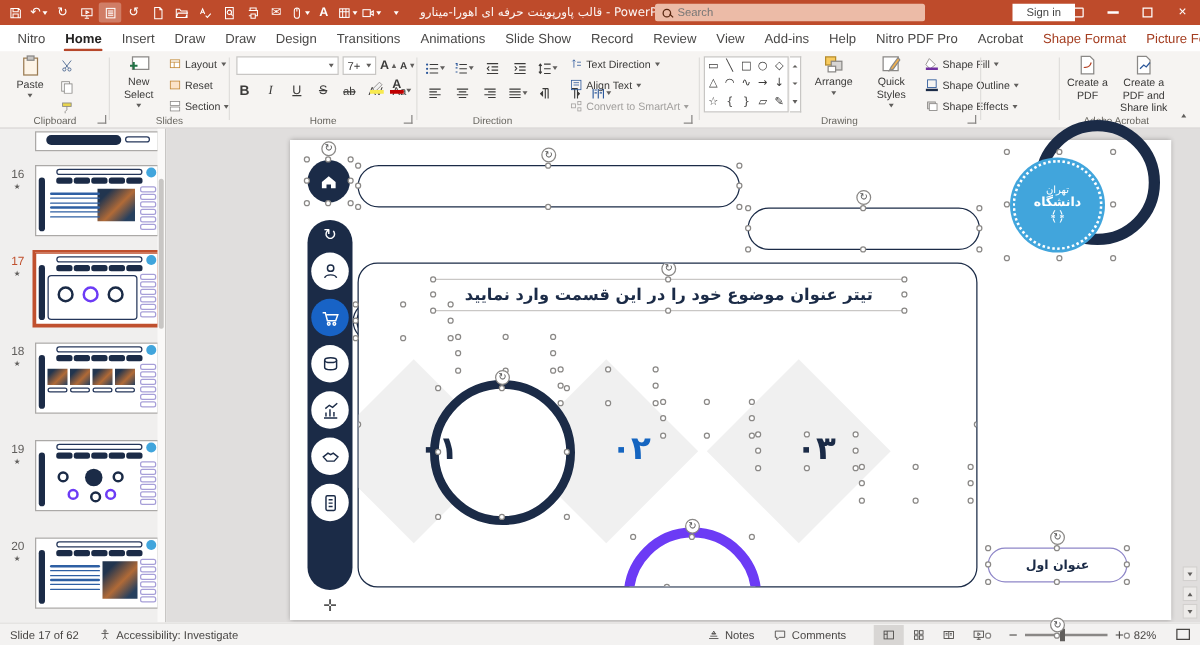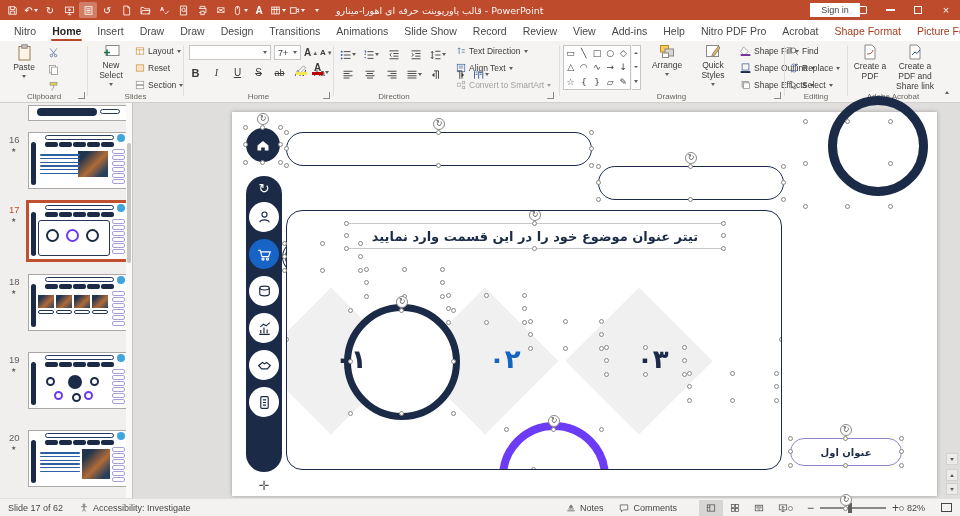--- a/index.html
+++ b/index.html
@@ -193,20 +193,24 @@
           <rect x="2" y="4" width="8.5" height="8"></rect>
           <path d="M10.5 7.5 14 5.5v5l-3.5-2"></path>
         </svg>
         <i class="carw"></i>
       </span>
     <span class="qi">
         <i class="carw"></i>
       </span>
   </div>
   <span class="title-text fa">قالب پاورپوینت حرفه ای اهورا-مینارو - PowerPoint</span>
+  <div id="searchbox">
+    <i class="loupe"></i>
+    <input type="text" placeholder="Search" style="">
+  </div>
   <div id="signin">Sign in</div>
   <div class="wins">
     <span class="winbtn">
         <i class="ribopt"></i>
       </span>
     <span class="winbtn">
         <i class="minbar"></i>
       </span>
     <span class="winbtn">
         <i class="maxbox"></i>
@@ -518,44 +522,20 @@
           <rect x="5" y="4" width="9" height="8" fill="#fff" stroke="#8a8886"></rect>
         </svg>
         <span>Shape Effects</span>
         <i class="car"></i>
       </div>
     <div class="glbl">Drawing</div>
     <i class="lau" style="right:2px"></i>
   </div>
   <i class="vsep" style="left:784px"></i>
 
-  <div class="grp" style="left:785px;width:62px">
-    <div class="srow" style="left:4px;top:5px">
-        <svg width="10" height="10" viewBox="0 0 16 16">
-          <circle cx="7" cy="7" r="4" fill="none" stroke="#3b3a39"></circle>
-          <path d="M10 10l4 4" stroke="#3b3a39"></path>
-        </svg>
-        <span>Find</span>
-      </div>
-    <div class="srow" style="left:4px;top:22px">
-        <svg width="10" height="10" viewBox="0 0 16 16">
-          <path d="M3 5a5 5 0 0 1 9-1M13 11a5 5 0 0 1-9 1M12 1v3h-3M4 15v-3h3" fill="none" stroke="#2b579a"></path>
-        </svg>
-        <span>Replace</span>
-        <i class="car"></i>
-      </div>
-    <div class="srow" style="left:4px;top:39px">
-        <svg width="10" height="10" viewBox="0 0 16 16">
-          <path d="M4 2l8 7-4 .5 2.5 4-2 1-2.5-4L4 13z" fill="#fff" stroke="#3b3a39"></path>
-        </svg>
-        <span>Select</span>
-        <i class="car"></i>
-      </div>
-    <div class="glbl">Editing</div>
-  </div>
   <i class="vsep" style="left:847px"></i>
 
   <div class="grp" style="left:848px;width:90px">
     <div class="big" style="left:2px;width:40px">
       <svg width="14" height="16" viewBox="0 0 14 16">
           <path d="M2 1h7l3 3v11H2z" fill="#fff" stroke="#8a8886"></path>
           <path d="M4 10c2-.5 4.5.8 6-4" fill="none" stroke="#B7472A"></path>
         </svg>
       <span>Create a PDF</span>
     </div>
@@ -781,20 +761,25 @@
         <s class="h tr"></s>
         <s class="h ml"></s>
         <s class="h mr"></s>
         <s class="h bl"></s>
         <s class="h bm"></s>
         <s class="h br"></s>
       </div>
 
     <div id="logobox" class="sel">
       <i class="logoarc"></i>
+      <div class="logoc">
+        <span class="w1">تهران</span>
+        <span class="w2">دانشگاه</span>
+        <span class="wing">﴾﴿</span>
+      </div>
     <s class="h tl"></s>
         <s class="h tm"></s>
         <s class="h tr"></s>
         <s class="h ml"></s>
         <s class="h mr"></s>
         <s class="h bl"></s>
         <s class="h bm"></s>
         <s class="h br"></s>
       </div>
 

